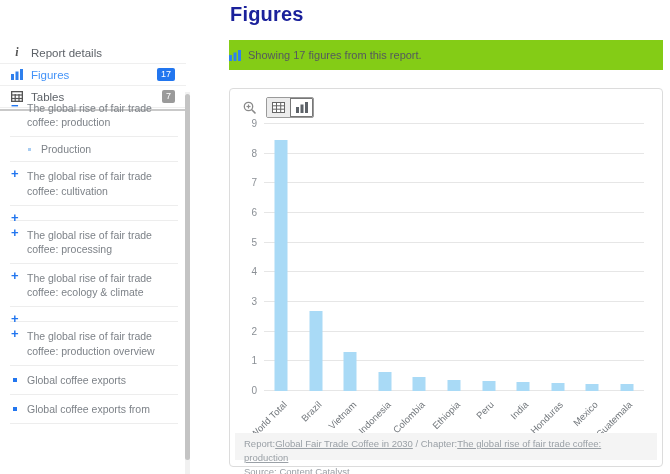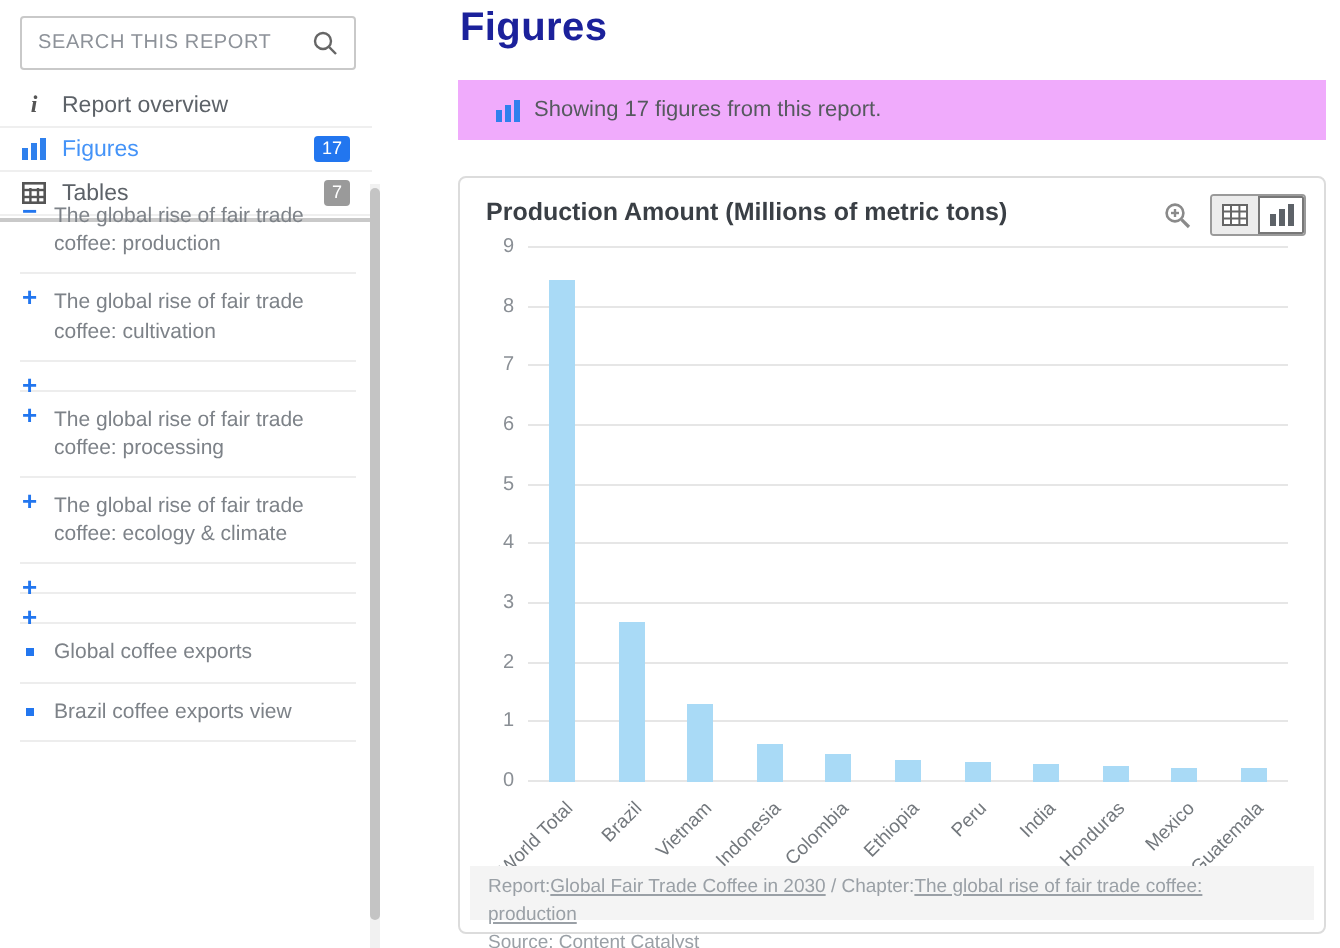--- a/index.html
+++ b/index.html
@@ -38,22 +38,22 @@
 
   .side-scroll { position:absolute; left:185px; top:92px; width:5px; height:382px;
                  background:#f1f1f1; }
   .side-thumb { position:absolute; left:0; top:2px; width:5px; height:366px; background:#c4c4c4;
                 border-radius:3px; }
 
   
   .main { position:absolute; left:229px; top:0; width:434px; height:474px; }
   .page-title { position:absolute; top:3px; left:1px; font-size:20px; font-weight:bold;
                 color:#1b219b; letter-spacing:.2px; }
-  .info-banner { position:absolute; top:40px; left:0; right:0; height:30px; background:#f0abfc;
-                 display:flex; align-items:center; gap:7px; padding:0 19px; font-size:11px; color:#55595e; }
+  .info-banner { position:absolute; top:40px; left:0; right:0; height:30px; background:#84cc16;
+                 display:flex; align-items:center; gap:7px; padding:0 0; font-size:11px; color:#55595e; }
 
   .figure-card { position:absolute; top:88px; left:0; right:0; height:379px; background:#fff;
                  border:1px solid #dcdcdc; border-radius:4px; }
   .card-header { position:absolute; top:8px; left:13px; right:9px; height:24px;
                  display:flex; align-items:flex-start; justify-content:space-between; }
   .chart-title { font-size:12.5px; font-weight:bold; color:#3a3f45; padding-top:2px; }
   .header-tools { display:flex; align-items:center; gap:7px; }
   .zoom-btn { width:16px; height:16px; cursor:pointer; display:flex; align-items:center; }
   .view-toggle { display:flex; border:1px solid #9a9a9a; border-radius:2px; overflow:hidden; }
   .view-btn { width:23px; height:19px; display:flex; align-items:center; justify-content:center;
@@ -70,34 +70,25 @@
             transform-origin:100% 0; font-size:9.5px; color:#73787d; white-space:nowrap; }
 
   .card-footer { position:absolute; left:5px; right:5px; top:344px; bottom:6px; background:#f4f4f4;
                  padding:4px 9px; font-size:9.5px; color:#9aa0a6; line-height:1.45; }
   .card-footer a { color:#9aa0a6; text-decoration:underline; cursor:pointer; }
 </style>
 </head>
 <body>
 
 <div class="sidebar">
-  <div class="search-box">
-    <input type="text" placeholder="SEARCH THIS REPORT" style="">
-    <span style="display:flex;">
-      <svg width="13" height="13" viewBox="0 0 13 13">
-          <circle cx="5.5" cy="5.5" r="4" fill="none" stroke="#666" stroke-width="1.2"></circle>
-          <line x1="8.6" y1="8.6" x2="12" y2="12" stroke="#666" stroke-width="1.2"></line>
-        </svg>
-    </span>
-  </div>
 
   <div class="menu">
     <div class="menu-row">
       <span style="font-family:'Liberation Serif',serif;font-style:italic;font-weight:bold;color:#555;font-size:12px;width:12px;text-align:center;">i</span>
-      <span>Report overview</span>
+      <span>Report details</span>
     </div>
     <div class="menu-row active">
       <span style="display:flex;">
         <svg class="mini-bars" width="12" height="11" viewBox="0 0 12 11">
             <rect x="0" y="5" width="3" height="6"></rect>
             <rect x="4.5" y="2.5" width="3" height="8.5"></rect>
             <rect x="9" y="0" width="3" height="11"></rect>
           </svg>
       </span>
       <span>Figures</span>
@@ -114,28 +105,29 @@
           </svg>
       </span>
       <span>Tables</span>
       <span class="badge gray">7</span>
     </div>
     <div class="menu-sep"></div>
   </div>
 
   <div class="tree">
       <div class="tree-item"><span class="tree-toggle">−</span><span>The global rise of fair trade coffee: production</span></div>
+      <div class="tree-child"><span class="child-bullet"></span><span>Production</span></div>
       <div class="tree-item"><span class="tree-toggle">+</span><span>The global rise of fair trade coffee: cultivation</span></div>
       <div class="tree-item"><span class="tree-toggle">+</span></div>
       <div class="tree-item"><span class="tree-toggle">+</span><span>The global rise of fair trade coffee: processing</span></div>
       <div class="tree-item"><span class="tree-toggle">+</span><span>The global rise of fair trade coffee: ecology &amp; climate</span></div>
       <div class="tree-item"><span class="tree-toggle">+</span></div>
-      <div class="tree-item"><span class="tree-toggle">+</span></div>
+      <div class="tree-item"><span class="tree-toggle">+</span><span>The global rise of fair trade coffee: production overview</span></div>
       <div class="tree-item"><span class="tree-bullet"></span><span>Global coffee exports</span></div>
-      <div class="tree-item"><span class="tree-bullet"></span><span>Brazil coffee exports view</span></div>
+      <div class="tree-item"><span class="tree-bullet"></span><span>Global coffee exports from</span></div>
     </div>
 
   <div class="side-scroll">
     <div class="side-thumb"></div>
   </div>
 </div>
 
 <div class="main">
   <div class="page-title">Figures</div>
 
@@ -145,21 +137,20 @@
           <rect x="0" y="5" width="3" height="6"></rect>
           <rect x="4.5" y="2.5" width="3" height="8.5"></rect>
           <rect x="9" y="0" width="3" height="11"></rect>
         </svg>
     </span>
     <span>Showing 17 figures from this report.</span>
   </div>
 
   <div class="figure-card">
     <div class="card-header">
-      <div class="chart-title">Production Amount (Millions of metric tons)</div>
       <div class="header-tools">
         <span class="zoom-btn">
           <svg width="14" height="14" viewBox="0 0 14 14">
               <circle cx="5.5" cy="5.5" r="4.2" fill="none" stroke="#8a8a8a" stroke-width="1.3"></circle>
               <line x1="8.8" y1="8.8" x2="12.5" y2="12.5" stroke="#8a8a8a" stroke-width="1.6"></line>
               <line x1="3.5" y1="5.5" x2="7.5" y2="5.5" stroke="#8a8a8a" stroke-width="1.2"></line>
               <line x1="5.5" y1="3.5" x2="5.5" y2="7.5" stroke="#8a8a8a" stroke-width="1.2"></line>
             </svg>
         </span>
         <span class="view-toggle">

